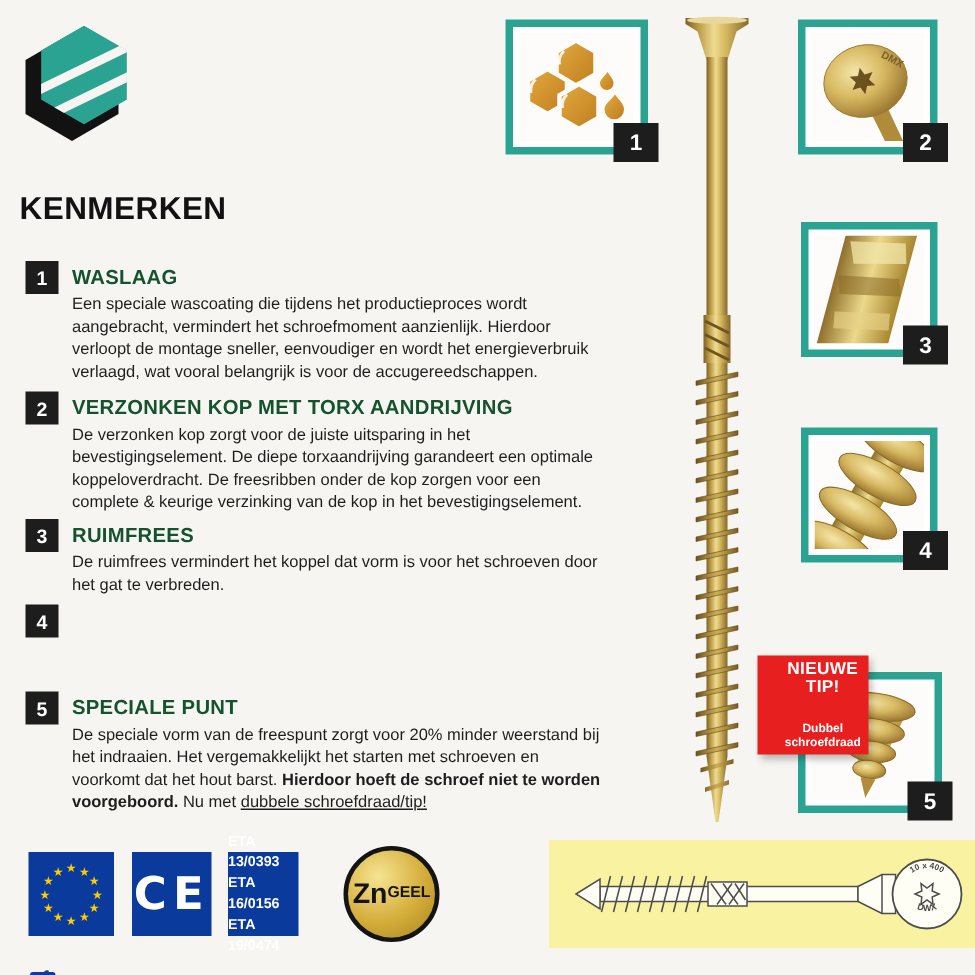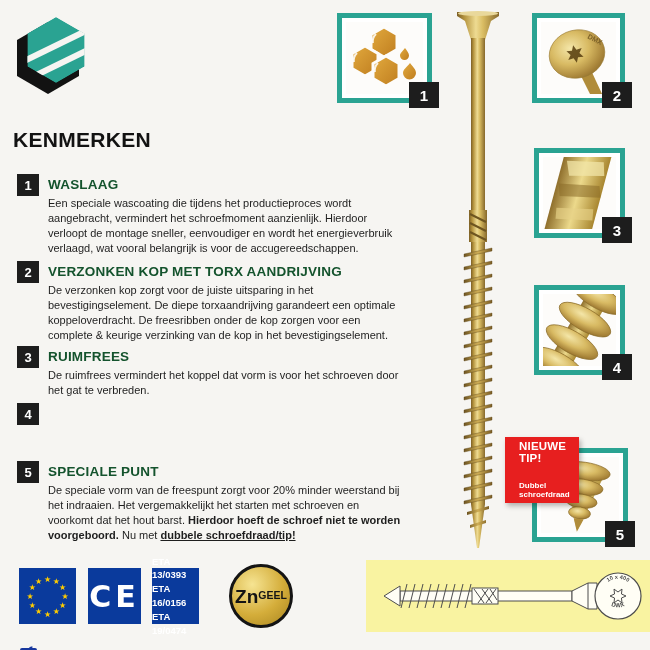--- a/index.html
+++ b/index.html
@@ -10,33 +10,33 @@
   .heading{position:absolute;left:13px;top:128px;font-size:21px;font-weight:700;
            color:#121212;letter-spacing:.3px;}
 
   
   .feature{position:absolute;left:17px;width:392px;display:flex;gap:9px;}
   .fnum{flex:0 0 auto;width:22px;height:22px;background:#1d1d1d;color:#fff;
         font-weight:700;font-size:13px;display:flex;align-items:center;justify-content:center;}
   .ftitle{font-size:13.5px;font-weight:700;color:#14532d;letter-spacing:.2px;margin:3px 0 4px 0;}
   .ftext{font-size:11px;line-height:1.36;color:#1e1e1e;width:356px;}
   .b{font-weight:700;}
-  .bu{font-weight:700;text-decoration:underline;}
+  .bu{font-weight:400;text-decoration:underline;}
 
   
   .callout{position:absolute;border:5px solid #2aa392;background:#fff;padding:4px;
            box-sizing:border-box;}
   .ph{position:relative;width:100%;height:100%;overflow:hidden;background:#fdfcfa;}
   .cbadge{position:absolute;right:-12px;bottom:-10px;width:30px;height:26px;background:#1d1d1d;
           color:#fff;font-size:15px;font-weight:700;display:flex;align-items:center;
           justify-content:center;z-index:3;}
 
   
   .tip{position:absolute;left:505px;top:437px;width:74px;background:#e71f1f;color:#fff;
-       text-align:left;padding:3px 1px 4px 14px;z-index:4;box-shadow:2px 3px 5px rgba(0,0,0,.28);
+       text-align:center;padding:3px 1px 4px 14px;z-index:4;box-shadow:2px 3px 5px rgba(0,0,0,.28);
        box-sizing:border-box;}
   .tip .t1{font-size:11.5px;font-weight:700;letter-spacing:.2px;}
   .tip .t2{font-size:8px;font-weight:700;margin-top:17px;}
 
   
   .bluebox{position:absolute;top:568px;height:56px;background:#0a3a9c;color:#fff;
            display:flex;align-items:center;justify-content:center;}
   .eu{left:19px;width:57px;}
   .ce{left:88px;width:53px;font-size:30px;font-weight:700;letter-spacing:4px;
       font-family:"DejaVu Sans","Liberation Sans",sans-serif;}

